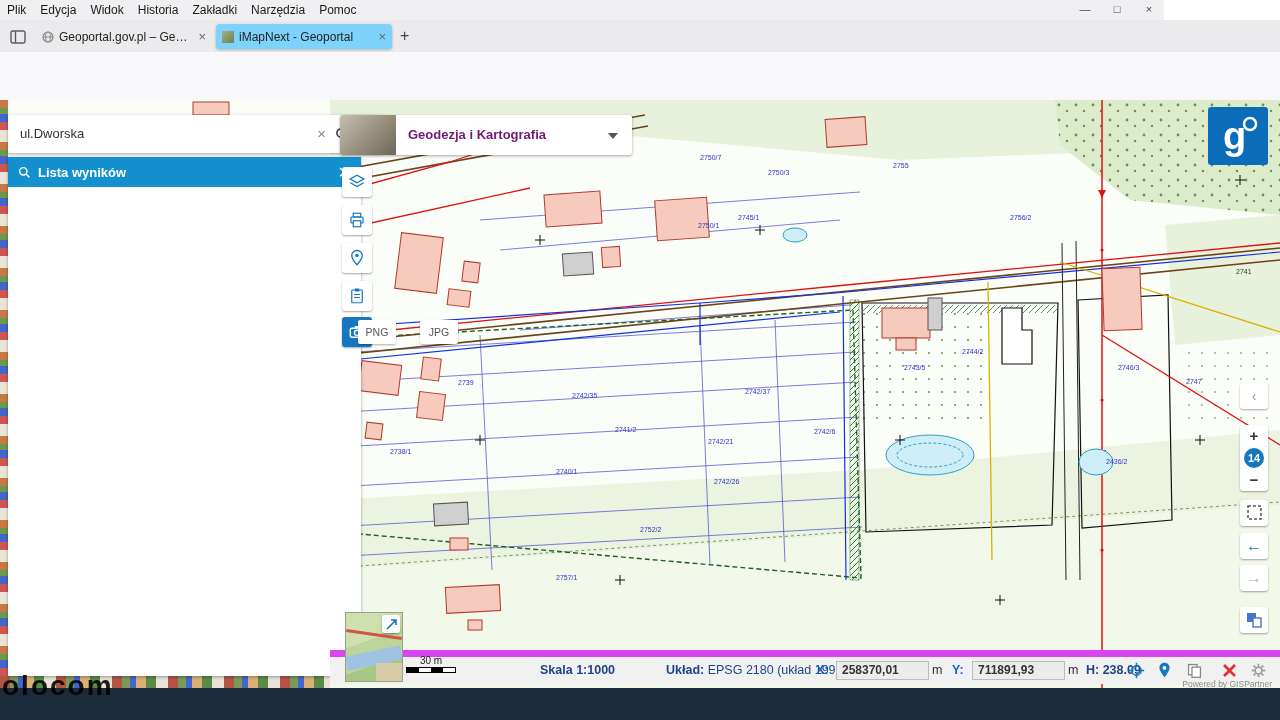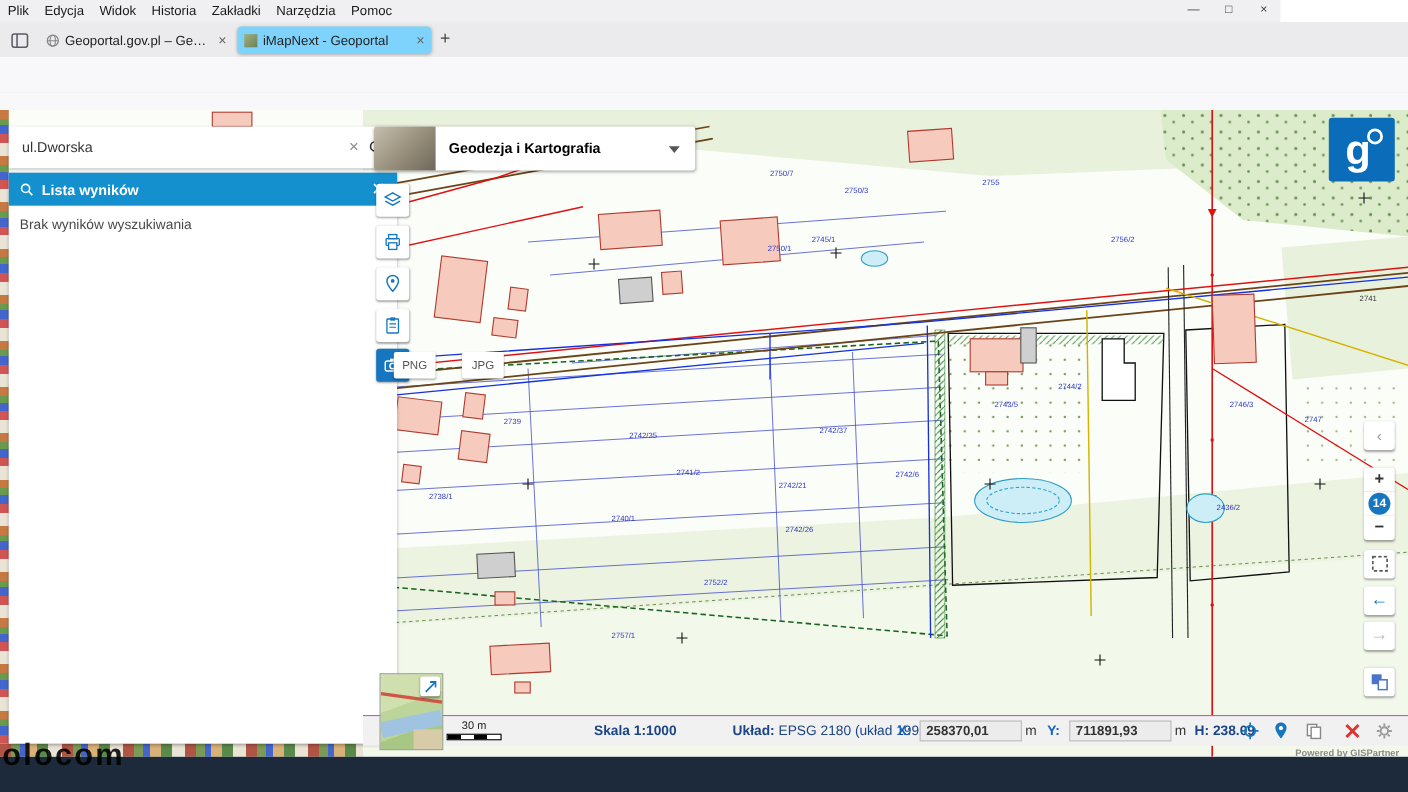--- a/index.html
+++ b/index.html
@@ -31,32 +31,32 @@
   .strip{z-index:1;}
   
   .panel{background:#fff;box-shadow:0 1px 3px rgba(0,0,0,.35);z-index:2;}
   #search-panel{left:8px;top:115px;width:374px;height:38px;}
   #search-panel .sval{position:absolute;left:12px;line-height:38px;font-size:13px;color:#333;}
   #results{left:8px;top:157px;width:353px;height:519px;}
   #results .hd{height:30px;background:var(--header-blue,#1590cf);color:#fff;display:flex;align-items:center;padding:0 10px;gap:7px;font-size:13px;font-weight:bold;}
   #results .bd{padding:10px 10px;font-size:12.5px;color:#4a4a4a;}
   #modbar{left:340px;top:115px;width:292px;height:40px;border-radius:3px;}
   #modthumb{position:absolute;left:0;top:0;width:56px;height:40px;background:linear-gradient(135deg,#c7bfae,#968e7b 55%,#6e685a);border-radius:3px 0 0 3px;}
-  #modtitle{position:absolute;left:68px;line-height:40px;font-size:13px;font-weight:bold;color:#000000;}
+  #modtitle{position:absolute;left:68px;line-height:40px;font-size:13px;font-weight:bold;color:#701a75;}
   #modchev{position:absolute;right:14px;top:18px;width:0;height:0;border-left:5px solid transparent;border-right:5px solid transparent;border-top:6px solid #555;}
   .tool{position:absolute;left:342px;width:30px;height:30px;background:#fff;border-radius:3px;box-shadow:0 1px 2px rgba(0,0,0,.35);display:flex;align-items:center;justify-content:center;z-index:2;}
   .tool.active{background:var(--accent,#1677c0);}
   .chip{position:absolute;top:320px;height:24px;width:38px;background:#fff;border-radius:2px;box-shadow:0 1px 2px rgba(0,0,0,.3);font-size:10.5px;color:#555;display:flex;align-items:center;justify-content:center;z-index:2;}
   #glogo{left:1208px;top:107px;width:60px;height:58px;background:var(--logo-blue,#0b6cba);border-radius:3px;z-index:2;display:flex;align-items:center;justify-content:center;}
   .rc{position:absolute;left:1240px;width:28px;background:#fff;border-radius:3px;box-shadow:0 1px 2px rgba(0,0,0,.35);text-align:center;color:#333;z-index:2;box-sizing:border-box;}
   
-  #statusbar{left:330px;top:650px;width:950px;height:27px;background:#f1f1f1;border-top:1px solid #d946ef;z-index:2;font-size:12.5px;}
+  #statusbar{left:330px;top:650px;width:950px;height:27px;background:#f1f1f1;border-top:7px solid #d946ef;z-index:2;font-size:12.5px;}
   #statusbar .lbl{font-weight:bold;color:var(--status-navy,#1c4587);}
   .inputbox{position:absolute;top:4px;width:86px;height:17px;background:#ececec;border:1px solid #bbb;font-size:12px;color:#333;line-height:17px;padding-left:5px;box-sizing:content-box;font-weight:bold;}
-  #powered{left:1128px;top:679px;width:148px;text-align:right;font-size:8.5px;color:#8a8a8a;z-index:2;padding-right:4px;box-sizing:border-box;font-weight:bold;}
+  #powered{left:1128px;top:679px;width:148px;text-align:right;font-size:8.5px;color:#8a8a8a;z-index:2;padding-right:4px;box-sizing:border-box;}
   #minimap{left:345px;top:612px;width:56px;height:68px;border:1px solid #98a08a;z-index:3;background:
     linear-gradient(160deg,#cfe0ae 0 40%,#bdd49a 40% 70%,#a9c784 70%);overflow:hidden;}
   #scalebar{left:406px;top:655px;z-index:3;text-align:center;font-size:10px;color:#222;}
   
   #taskbar{left:0;top:688px;width:1280px;height:32px;background:var(--taskbar-bg,#1d2a3c);z-index:5;}
   #watermark{left:2px;top:672px;font-size:28px;font-weight:bold;letter-spacing:2px;color:#000000;opacity:.88;z-index:6;line-height:1;}
 </style>
 </head>
 <body>
 
@@ -358,21 +358,20 @@
 
   <div class="ab panel" id="results">
     <div class="hd">
       <svg width="13" height="13" viewBox="0 0 16 16">
           <circle cx="6.5" cy="6.5" r="4.5" fill="none" stroke="#fff" stroke-width="1.8"></circle>
           <line x1="10" y1="10" x2="14" y2="14" stroke="#fff" stroke-width="1.8"></line>
         </svg>
       <span style="flex:1">Lista wyników</span>
       <span style="font-size:16px;font-weight:normal">✕</span>
     </div>
-    <div class="bd">Brak wyników wyszukiwania</div>
   </div>
 
   <div class="ab panel" id="modbar">
     <div id="modthumb"></div>
     <span id="modtitle">Geodezja i Kartografia</span>
     <span id="modchev"></span>
   </div>
 
   <div class="tool" style="top:167px">
     <svg width="18" height="18" viewBox="0 0 24 24">

